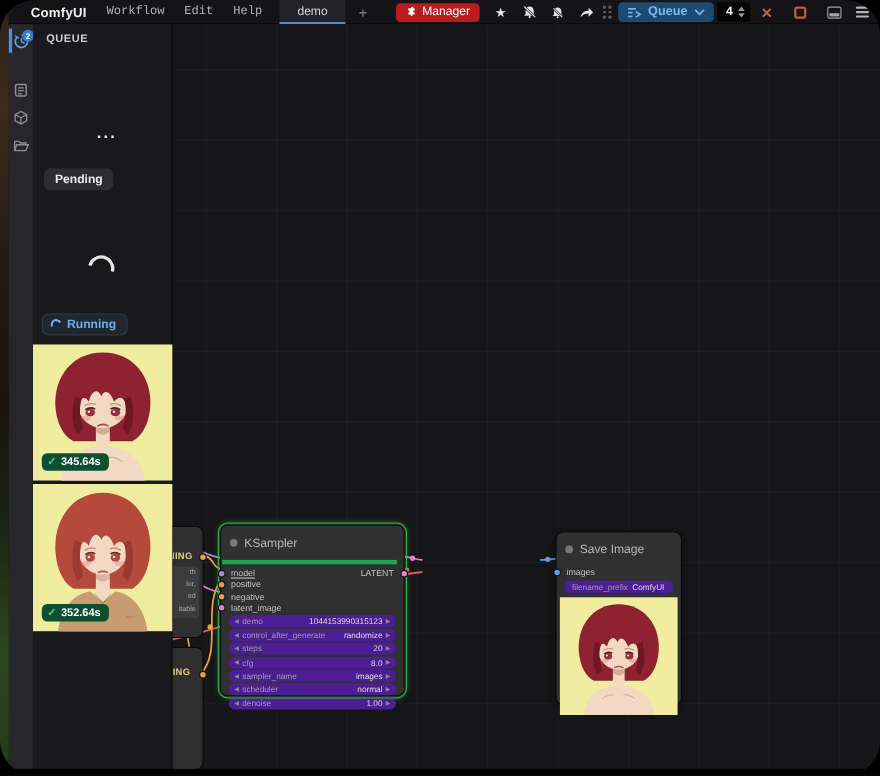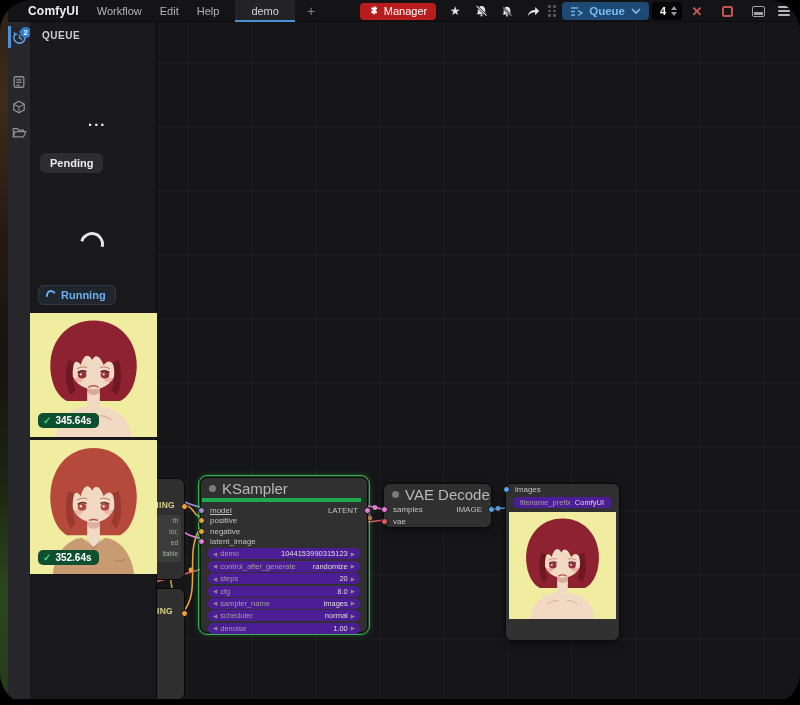--- a/index.html
+++ b/index.html
@@ -7,21 +7,21 @@
   body { font-family:"Liberation Sans", sans-serif; }
   #root { position:relative; width:800px; height:705px; overflow:hidden; background:#131316;border-radius:32px; }
 
   
   .wallpaper { position:absolute; left:0; top:0; width:8px; height:705px;
     background:linear-gradient(180deg,#2e2118 0%,#3d2b1c 14%,#241a12 34%,#17130e 52%,#1c2412 68%,#2c471c 84%,#24391a 100%); }
 
   
   .topbar { position:absolute; left:8px; top:0; width:792px; height:22px; background:#141417; display:flex; align-items:center; border-bottom:1px solid #0b0b0d; }
   .logo { font-weight:bold; color:#f0f0f0; font-size:12px; margin-left:20px; letter-spacing:.2px; }
-  .menu-item { color:#b4b4b8; font-size:11px; margin-left:18px; cursor:default; }
+  .menu-item { color:#b4b4b8; font-size:11px; margin-left:18px; cursor:default;font-family:Liberation Mono, monospace; }
   .tabstrip { display:flex; align-items:stretch; height:22px; margin-left:16px; }
   .tab { position:relative; background:#222227; color:#d6d6da; font-size:11px; padding:0 16px; display:flex; align-items:center; }
   .tab .underline { position:absolute; left:0; bottom:0; width:100%; height:2px; background:#4a90d9; }
   .newtab { color:#85858a; font-size:14px; padding:0 12px; display:flex; align-items:center; }
   .topbar-right { position:absolute; right:0; top:0; height:22px; display:flex; align-items:center; }
   .manager-btn { background:#b91c1c; color:#fff; font-size:11px; border-radius:4px; height:17px; padding:0 9px; display:flex; align-items:center; gap:5px; }
   .tb-icon { width:26px; height:22px; display:flex; align-items:center; justify-content:center; color:#e3e3e6; }
   .star { font-size:12px; }
   .grip { display:grid; grid-template-columns:3px 3px; grid-gap:2px; margin:0 6px 0 2px; }
   .grip i { width:2.5px; height:2.5px; border-radius:50%; background:#5a5a60; }
@@ -59,21 +59,21 @@
   .dur-badge .chk { color:#3fd68a; font-size:10px; font-weight:bold; }
   .dur-badge .t { color:#fff; font-size:10px; font-weight:bold; }
 
   
   .canvas { position:absolute; left:157px; top:22px; width:643px; height:677px; overflow:hidden;
     background-color:#161618;
     background-image:linear-gradient(rgba(255,255,255,.03) 1px, transparent 1px),linear-gradient(90deg, rgba(255,255,255,.03) 1px, transparent 1px);
     background-size:64px 64px; background-position:30px 41px; }
   .wires { position:absolute; left:0; top:0; z-index:1; }
   .node { position:absolute; background:#303030; border:1px solid #0a0a0a; border-radius:7px; z-index:2; box-shadow:0 3px 8px rgba(0,0,0,.45); }
-  .node-title { height:20px; display:flex; align-items:center; gap:6px; padding-left:8px; color:#b9b9b9; font-size:15px; }
+  .node-title { height:31px; display:flex; align-items:center; gap:6px; padding-left:8px; color:#b9b9b9; font-size:11px; }
   .title-dot { width:7px; height:7px; border-radius:50%; background:#7a7a7a; flex:0 0 auto; }
   .selected { outline:1.5px solid #35b14f; outline-offset:1.5px; box-shadow:0 0 7px rgba(60,200,90,.55); z-index:3; }
   .progress { height:4px; margin:0 1px; background:#0f3d1f; position:relative; }
   .progress i { position:absolute; left:0; top:0; bottom:0; width:97%; background:#1fa84e; }
   .port-row { position:relative; height:10.5px; display:flex; align-items:center; padding-left:9px; color:#c2c2c2; font-size:8px; }
   .port-row.first-pad { margin-top:3px;text-decoration:underline; }
   .in-dot { position:absolute; left:-3.5px; top:50%; margin-top:-3.5px; width:7px; height:7px; border-radius:50%; border:1px solid #111; }
   .out-label { position:absolute; right:9px; color:#c2c2c2; font-size:8px;text-align:right; }
   .out-dot { position:absolute; right:-3.5px; width:7px; height:7px; border-radius:50%; border:1px solid #111; }
   .widget-row { height:11px; margin:1.4px 7px 0 7px; background:#4c1d95; border-radius:5.5px; display:flex; align-items:center; padding:0 5px; font-size:7.5px; }
@@ -378,38 +378,26 @@
           <span class="warr">▶</span>
         </div>
       <div class="widget-row">
           <span class="warr">◀</span>
           <span class="wname">denoise</span>
           <span class="wval">1.00</span>
           <span class="warr">▶</span>
         </div>
     </div>
 
-    <div class="node" style="left:226px; top:461px; width:109px; height:45px;">
+
+    <div class="node" style="left:348px; top:461px; width:115px; height:158px;">
       <div class="node-title">
         <span class="title-dot"></span>
-        <span>VAE Decode</span>
-      </div>
-      <div class="port-row" style="height:11.5px;">
-        <span class="in-dot" style="background: rgb(232, 123, 216);"></span>
-        <span>samples</span>
-        <span class="out-label">IMAGE</span>
-        <span class="out-dot" style="top: 50%; margin-top: -3.5px; background: rgb(90, 162, 232);"></span>
-      </div>
-      <div class="port-row" style="height:11.5px;">
-        <span class="in-dot" style="background: rgb(224, 92, 92);"></span>
-        <span>vae</span>
-      </div>
-    </div>
-
-    <div class="node" style="left:348px; top:461px; width:115px; height:158px;">
+        <span>Save Image</span>
+      </div>
       <div class="port-row">
         <span class="in-dot" style="background: rgb(90, 162, 232);"></span>
         <span>images</span>
       </div>
       <div class="widget-row" style="margin-top:2px;">
         <span class="wname" style="margin-left:2px;">filename_prefix</span>
         <span class="wval">ComfyUI</span>
       </div>
       <div class="save-preview">
         <svg width="107" height="107" viewBox="0 0 100 100" preserveAspectRatio="none">

